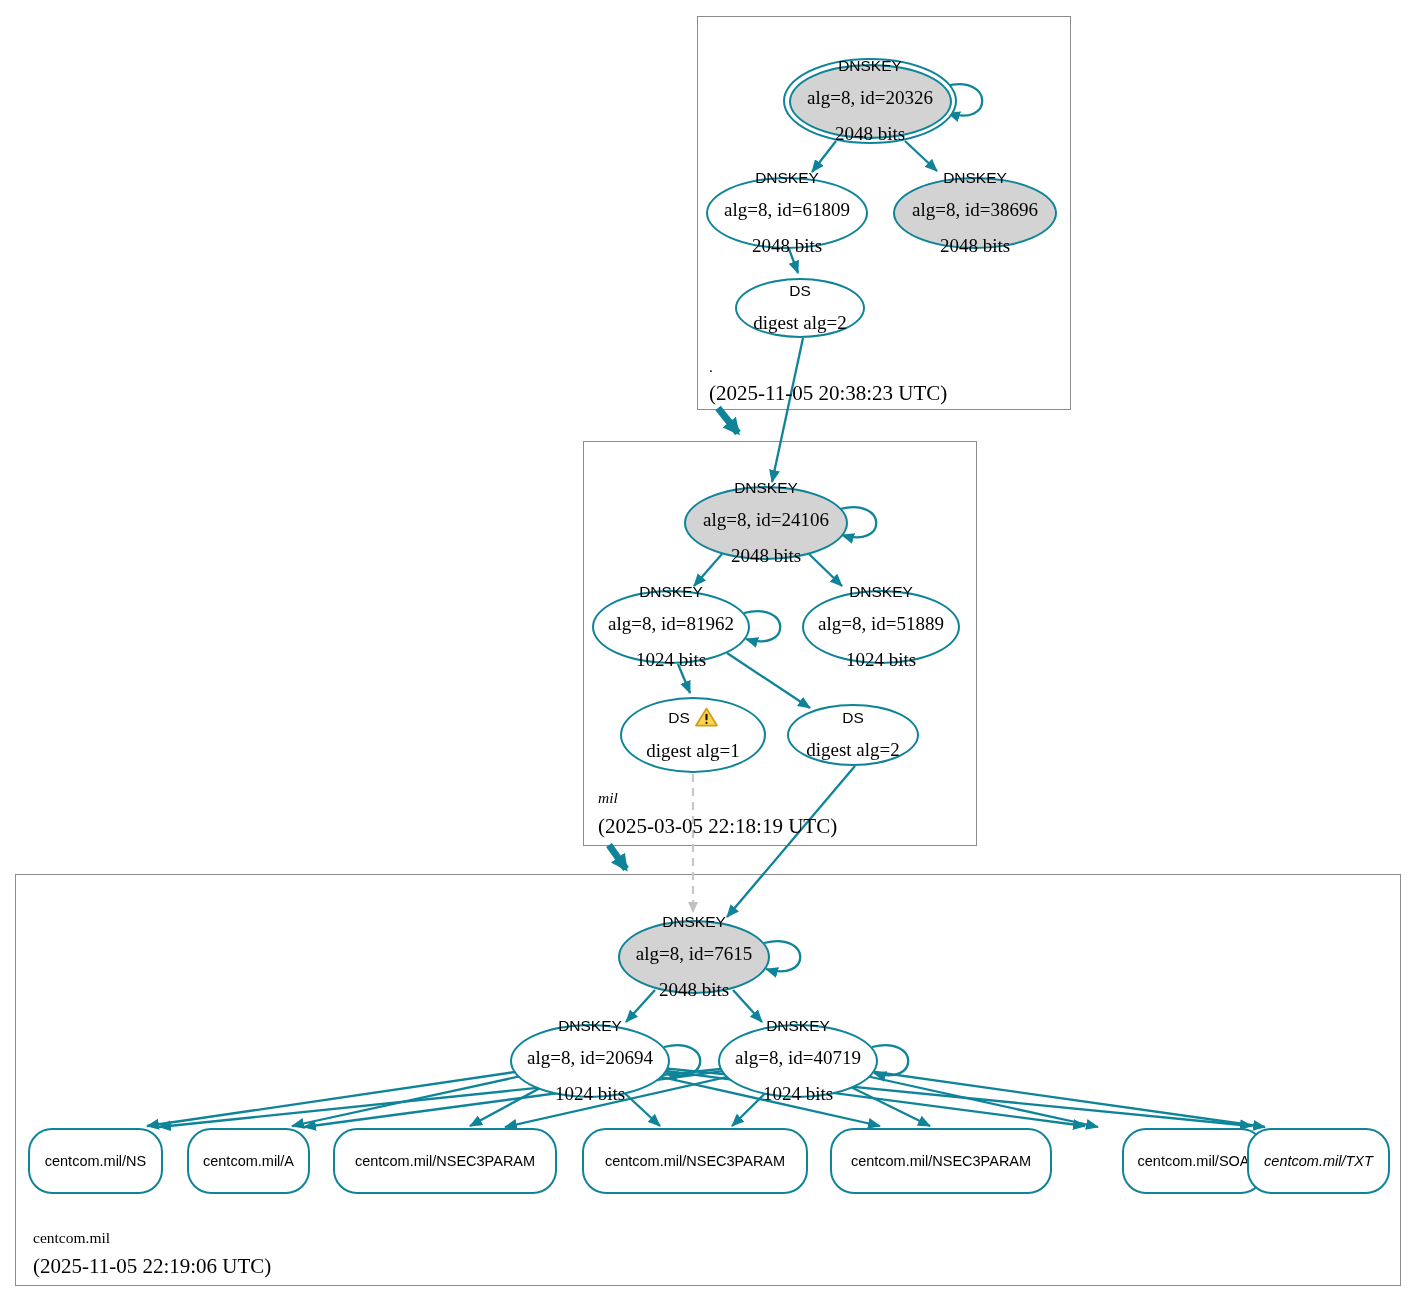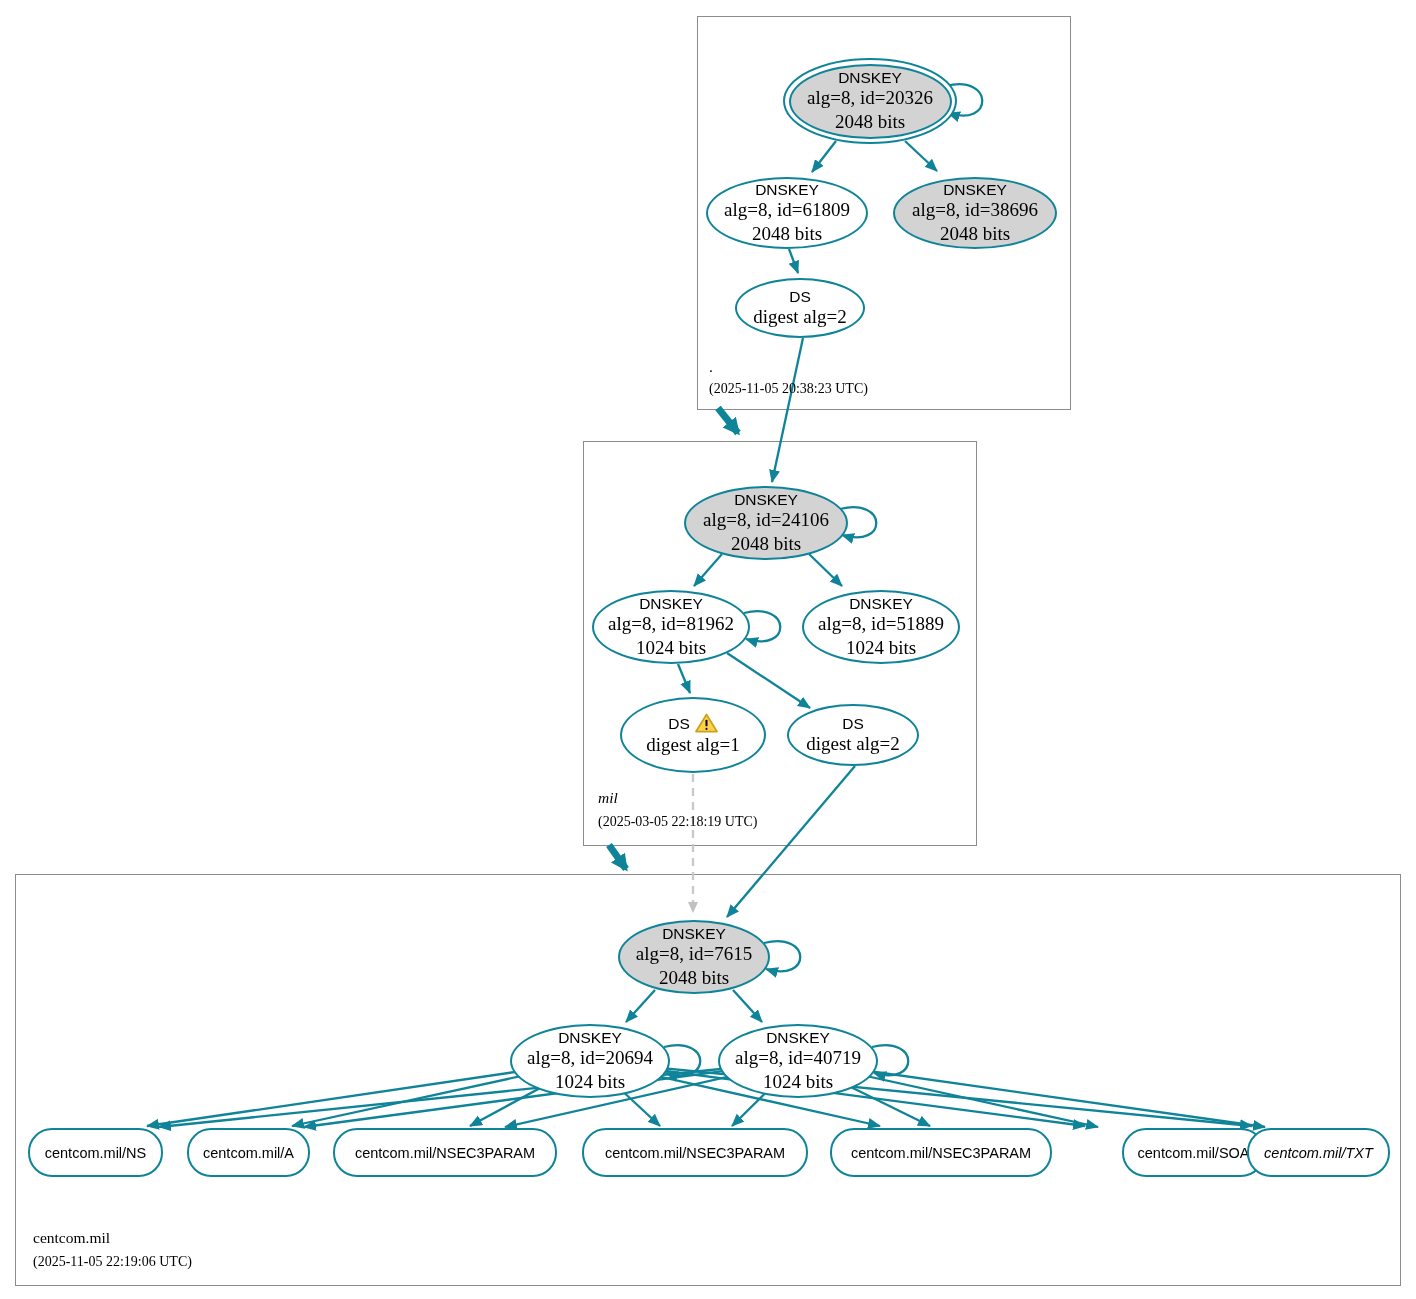--- a/index.html
+++ b/index.html
@@ -15,55 +15,55 @@
   .zone-box { position:absolute; border:1.6px solid var(--boxborder); z-index:0; background:transparent; }
   .box-root    { left:697px; top:16px;  width:372px; height:392px; }
   .box-mil     { left:583px; top:441px; width:392px; height:403px; }
   .box-centcom { left:15px;  top:874px; width:1384px; height:410px; }
 
   #edges { position:absolute; left:0; top:0; z-index:1; }
 
   .node { position:absolute; z-index:2; display:flex; flex-direction:column;
           align-items:center; justify-content:center; text-align:center;
           box-sizing:border-box; cursor:default; }
-  .ellipse { border:2.3px solid var(--teal); border-radius:50%; background:#fff; }
+  .ellipse { border:2.3px solid var(--teal); border-radius:50%; background:#fff;gap:12px; }
   .gray { background:var(--grayfill); }
   .double { background:#fff; }
   .double::before { content:""; position:absolute; inset:3.5px;
           border:2.3px solid var(--teal); border-radius:50%; background:var(--grayfill); z-index:0; }
   .node > * { position:relative; z-index:1; }
   .capsule { border:2.3px solid var(--teal); border-radius:24px; background:#fff;
           font-family:"Liberation Sans", sans-serif; font-size:14.5px; color:#000; }
 
   .title  { font-family:"Liberation Sans", sans-serif; font-size:15.5px; line-height:1.1; color:#000; }
   .detail { font-family:"Liberation Serif", serif; font-size:19px; line-height:1.22; color:#000; }
   .ds-title-row { display:flex; align-items:center; gap:5px; }
 
   .zone-label { position:absolute; z-index:2; font-family:"Liberation Serif", serif;
           font-size:15.5px; color:#000; }
   .zone-ts { position:absolute; z-index:2; font-family:"Liberation Serif", serif;
-          font-size:14px; color:#000;text-align:center; }
+          font-size:21px; color:#000;text-align:center; }
 
   
   .n-root-ksk  { left:783px; top:58px;  width:174px; height:86px; }
   .n-root-zsk  { left:706px; top:177px; width:162px; height:72px; }
   .n-root-pub  { left:893px; top:177px; width:164px; height:72px; }
   .n-root-ds   { left:735px; top:278px; width:130px; height:60px; }
 
   .n-mil-ksk   { left:684px; top:486px; width:164px; height:74px; }
   .n-mil-zsk1  { left:592px; top:590px; width:158px; height:74px; }
   .n-mil-zsk2  { left:802px; top:590px; width:158px; height:74px; }
   .n-mil-ds1   { left:620px; top:697px; width:146px; height:76px; }
   .n-mil-ds2   { left:787px; top:704px; width:132px; height:62px; }
 
   .n-cc-ksk    { left:618px; top:920px;  width:152px; height:74px; }
   .n-cc-zsk1   { left:510px; top:1024px; width:160px; height:74px; }
   .n-cc-zsk2   { left:718px; top:1024px; width:160px; height:74px; }
 
-  .rr { top:1128px; height:49px; display:flex; align-items:center; justify-content:center; }
+  .rr { top:1128px; height:66px; display:flex; align-items:center; justify-content:center; }
   .rr-ns   { left:28px;   width:135px; }
   .rr-a    { left:187px;  width:123px; }
   .rr-n3p1 { left:333px;  width:224px; }
   .rr-n3p2 { left:582px;  width:226px; }
   .rr-n3p3 { left:830px;  width:222px; }
   .rr-soa  { left:1122px; width:143px; }
   .rr-txt  { left:1247px; width:143px;font-style:italic; }
 
   .lbl-root { left:709px; top:358px; }
   .ts-root  { left:709px; top:381px; }

